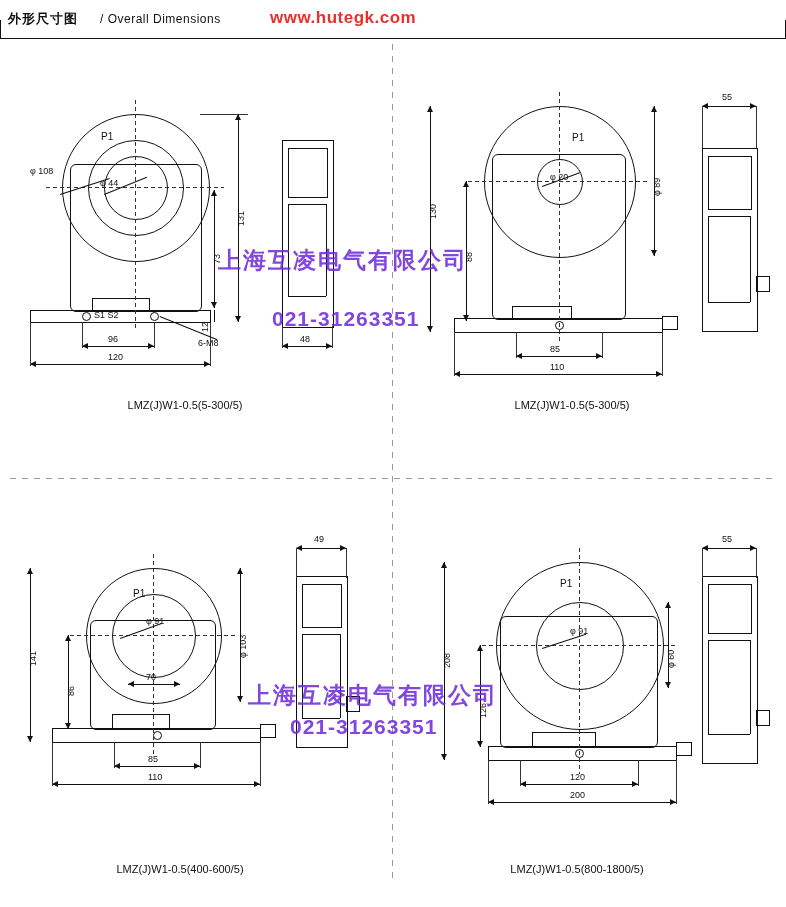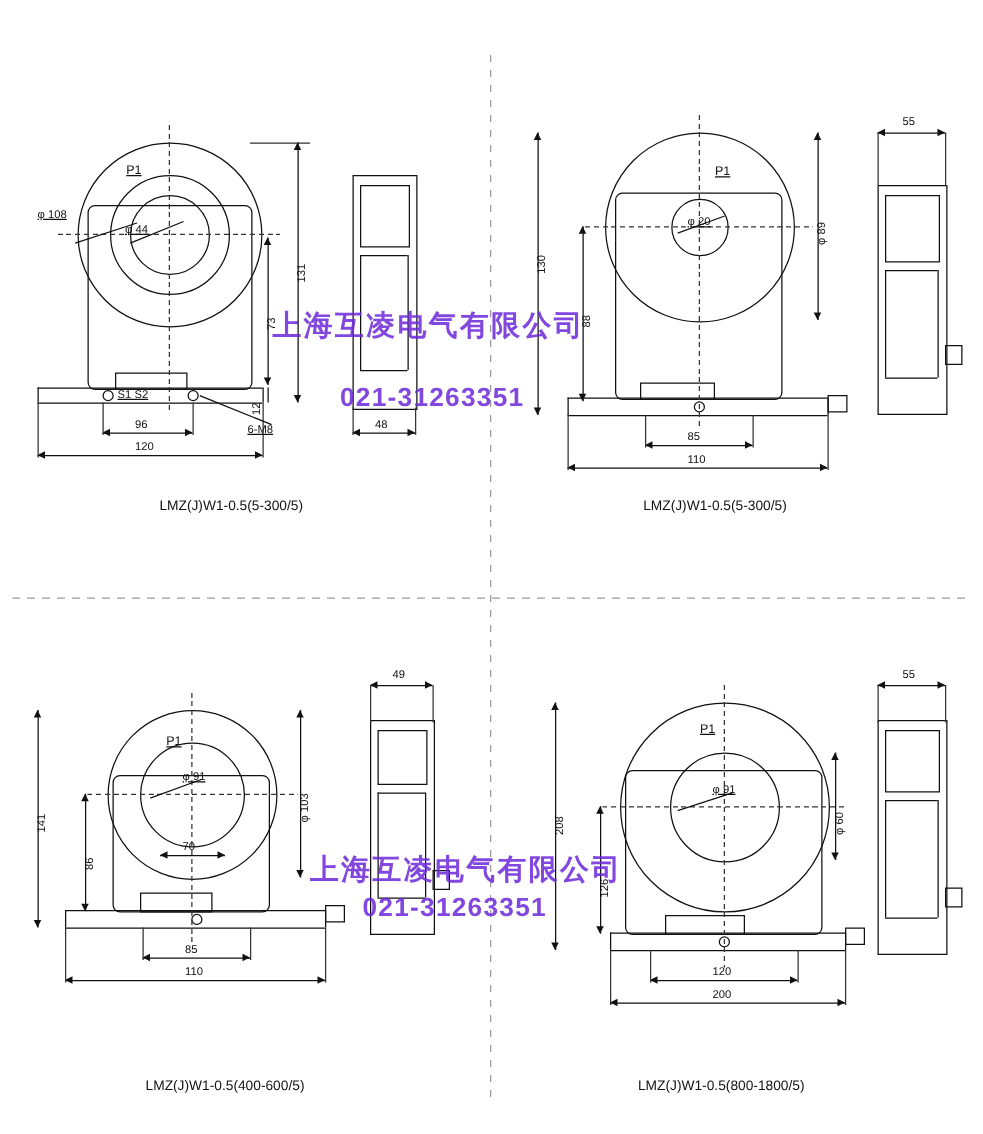--- a/index.html
+++ b/index.html
@@ -32,21 +32,21 @@
   .quad{position:absolute;}
   .dw{position:absolute;}            
   .ln{position:absolute;background:#111;}       
   .ln-h{height:1px;}
   .ln-v{width:1px;}
   .circ{position:absolute;border:1px solid #111;border-radius:50%;}
   .rect{position:absolute;border:1px solid #111;}
   .dim{position:absolute;font-size:9px;color:#111;white-space:nowrap;}
   .dim-v{position:absolute;font-size:9px;color:#111;white-space:nowrap;
      transform-origin:0 0;transform:rotate(-90deg);}
-  .lbl{position:absolute;font-size:9px;color:#111;white-space:nowrap;text-decoration:underline;}
+  .lbl{position:absolute;font-size:9px;color:#111;white-space:nowrap;}
   .caption{position:absolute;font-size:11px;color:#111;text-align:center;white-space:nowrap;}
 
   
   .ah-l,.ah-r,.ah-u,.ah-d{position:absolute;width:0;height:0;}
   .ah-l{border-top:3px solid transparent;border-bottom:3px solid transparent;border-right:6px solid #111;}
   .ah-r{border-top:3px solid transparent;border-bottom:3px solid transparent;border-left:6px solid #111;}
   .ah-u{border-left:3px solid transparent;border-right:3px solid transparent;border-bottom:6px solid #111;}
   .ah-d{border-left:3px solid transparent;border-right:3px solid transparent;border-top:6px solid #111;}
 
   
@@ -57,20 +57,31 @@
   
   .wm{position:absolute;color:#6d28d9;font-weight:bold;opacity:.85;white-space:nowrap;pointer-events:none;}
   .wm-cn{font-size:23px;letter-spacing:2px;}
   .wm-tel{font-size:21px;letter-spacing:1px;font-family:"Liberation Sans",sans-serif;}
 </style>
 </head>
 <body>
 
 <div class="page">
 
+  <div class="header">
+    <div class="hdr-cn">外形尺寸图</div>
+    <div class="hdr-en">
+      <span>/</span>
+      <span>Overall Dimensions</span>
+    </div>
+    <div class="hdr-url">www.hutegk.com</div>
+    <div class="hdr-rule"></div>
+    <div class="hdr-tick-l"></div>
+    <div class="hdr-tick-r"></div>
+  </div>
 
   <div class="v-divider"></div>
   <div class="h-divider"></div>
 
   <div class="quad" style="left:0;top:44px;width:392px;height:430px;">
 
     <div class="dw">
 
       <div class="rect" style="left:70px;top:120px;width:130px;height:146px;border-radius:6px;"></div>
 

